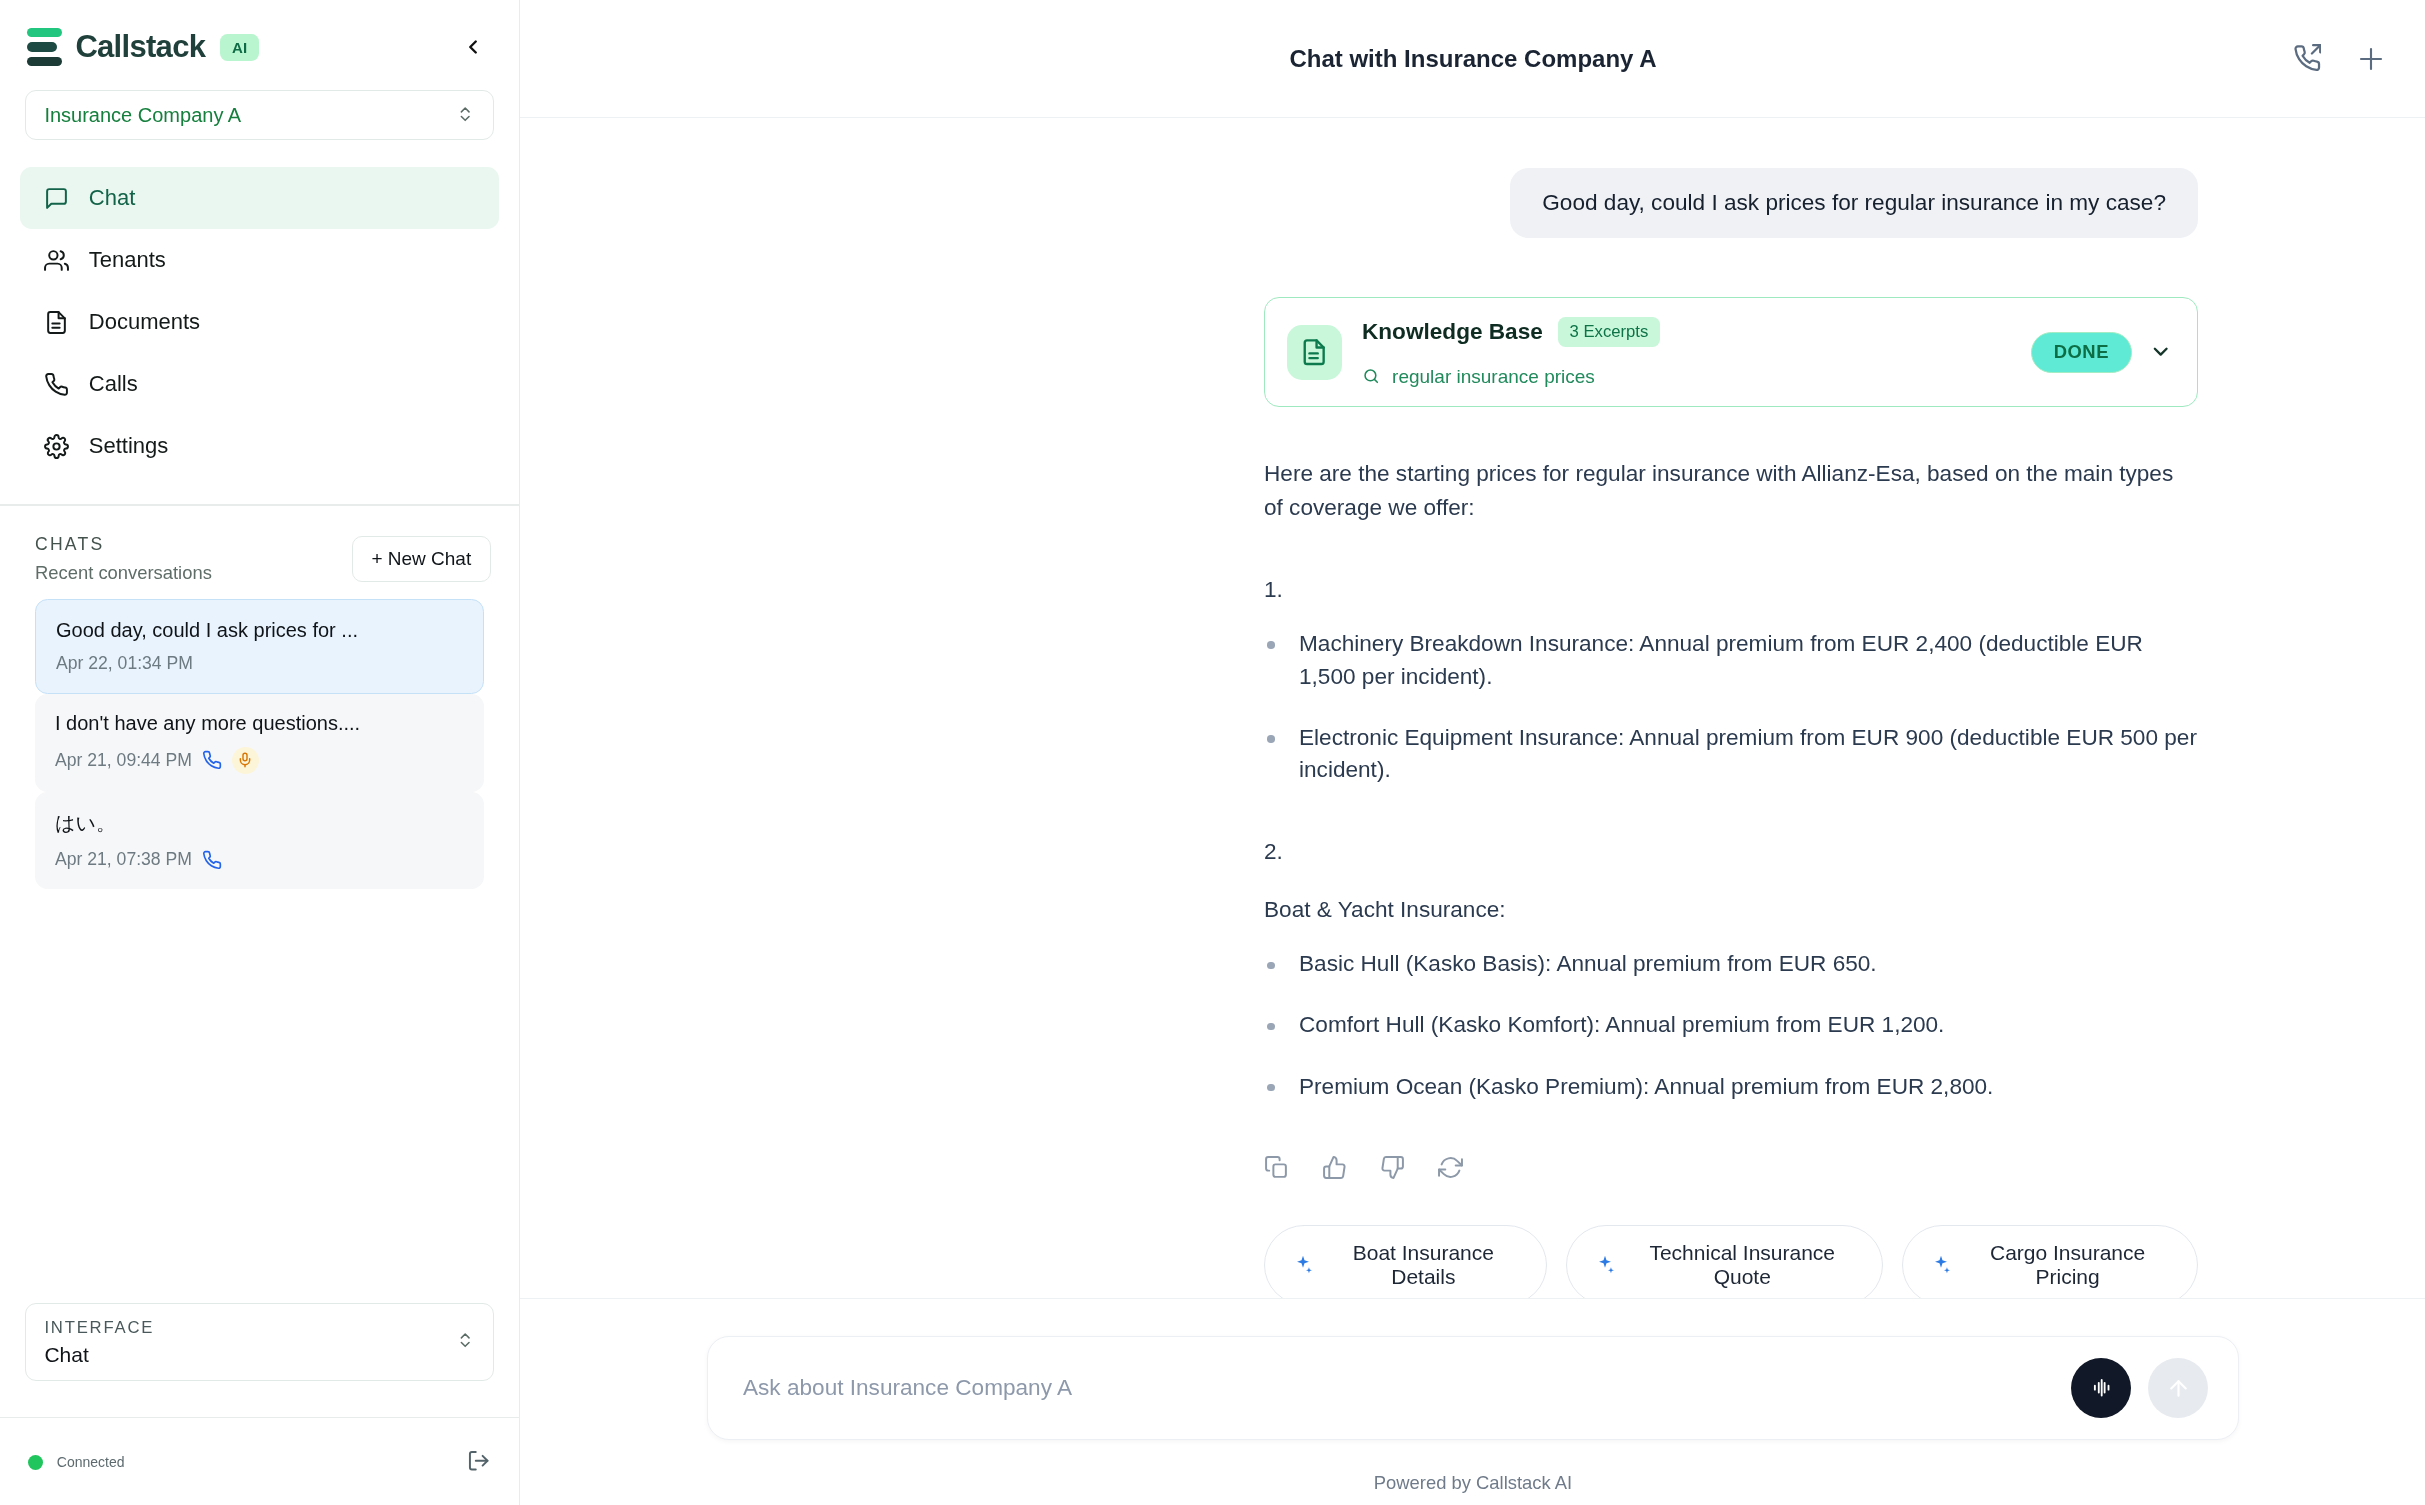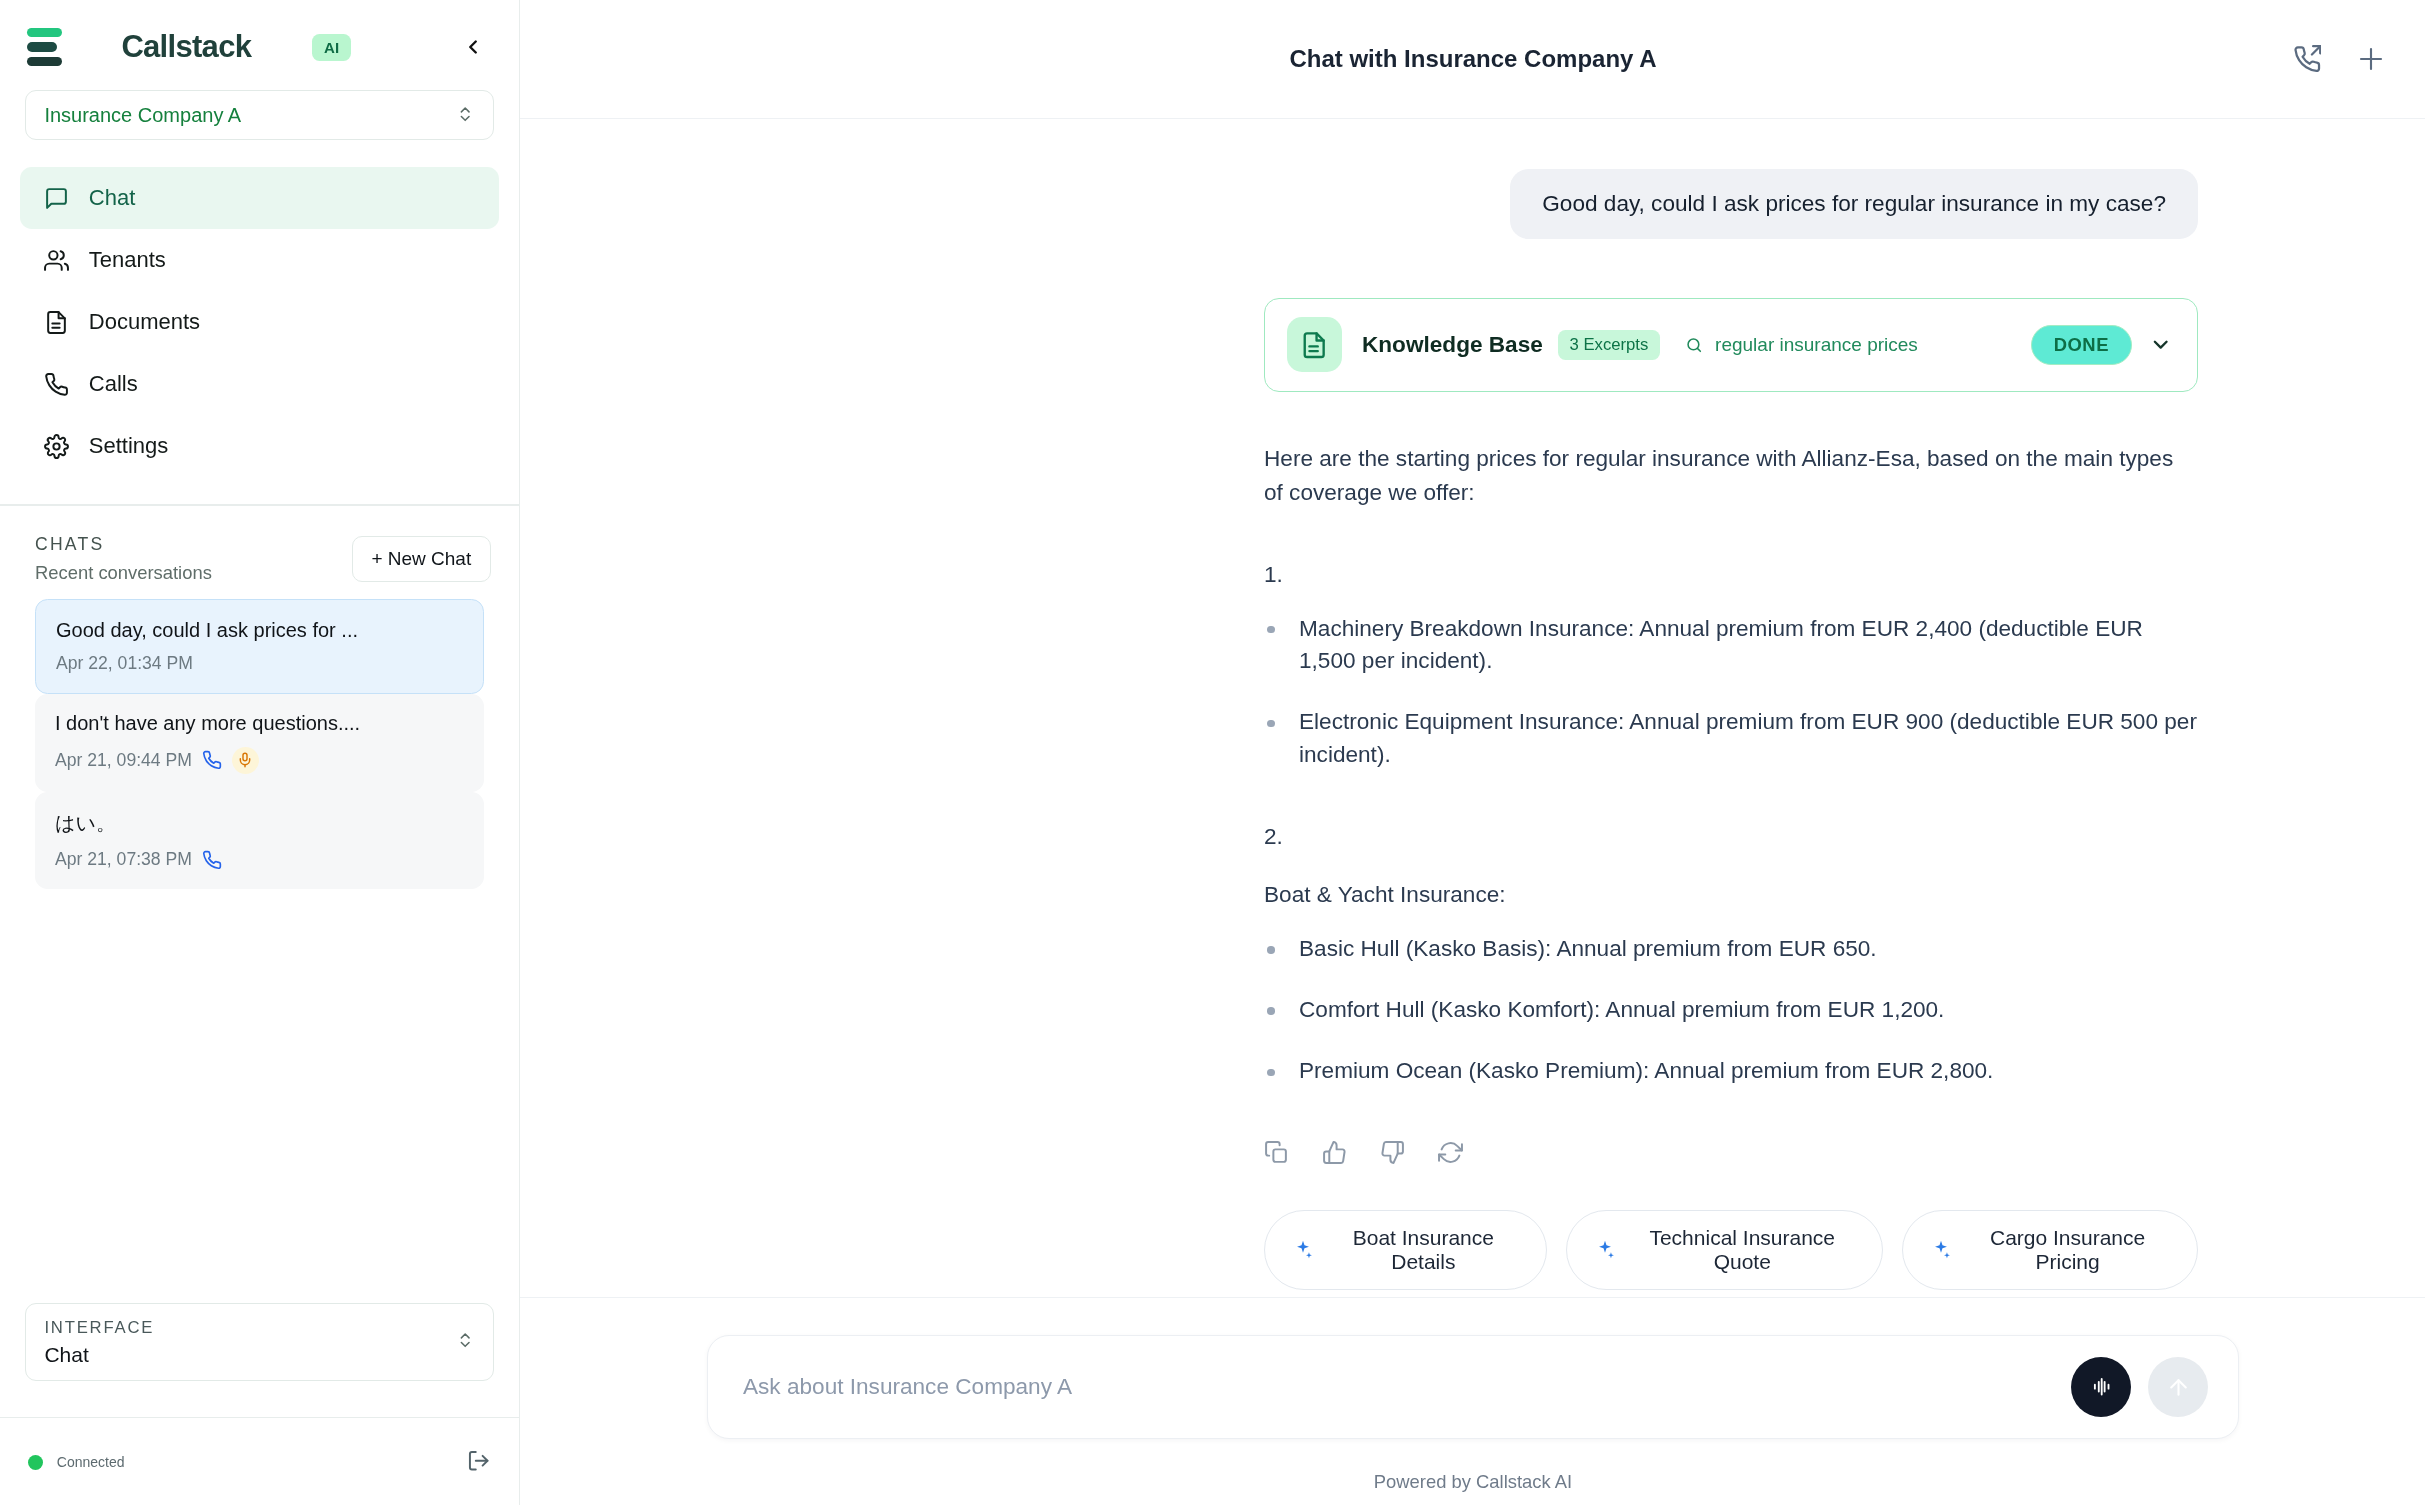--- a/index.html
+++ b/index.html
@@ -16,21 +16,20 @@
     width: 520px; height: 1506px;
     background: #ffffff;
     border-right: 1.7px solid #e8edec;
     display: flex; flex-direction: column;
     flex: 0 0 520px;
   }
   .sb-header {
     display: flex; align-items: center;
     padding: 22px 27px 0 27px;
     height: 72px;
-    gap: 46px;
   }
   .logo-mark { display: flex; flex-direction: column; gap: 5px; margin-right: 13.4px; }
   .logo-bar { height: 9.2px; border-radius: 5px; }
   .logo-bar.b1 { width: 35px; background: #23c67f; }
   .logo-bar.b2 { width: 30px; background: #1d4b43; }
   .logo-bar.b3 { width: 35px; background: #1d3b36; }
   .logo-text {
     font-size: 31px; font-weight: bold; color: #20413b;
     letter-spacing: -0.7px;
   }
@@ -147,21 +146,21 @@
     border: 1.7px solid #9fe9c0; border-radius: 15px;
     background: #fff;
     display: flex; align-items: center;
     padding: 18.4px 25px 18.4px 22px;
   }
   .kb-icon-wrap {
     width: 55px; height: 55px; border-radius: 15px;
     background: #c8f7da; display: flex; align-items: center; justify-content: center;
     flex: 0 0 55px; margin-right: 20px;
   }
-  .kb-body { display: flex; flex-direction: row; gap: 25px; }
+  .kb-body { display: flex; flex-direction: column; gap: 19px; }
   .kb-row1 { display: flex; align-items: center; gap: 15px; }
   .kb-title { font-size: 22.6px; font-weight: bold; color: #0f2c22; }
   .kb-badge {
     background: #c8f7da; color: #0d7347;
     font-size: 16.7px; font-weight: 500;
     padding: 5px 11.7px; border-radius: 7.5px;
   }
   .kb-query { display: flex; align-items: center; gap: 11.7px; font-size: 19px; color: #218a5c; }
   .kb-right { margin-left: auto; display: flex; align-items: center; gap: 16.7px; }
   .kb-done {

